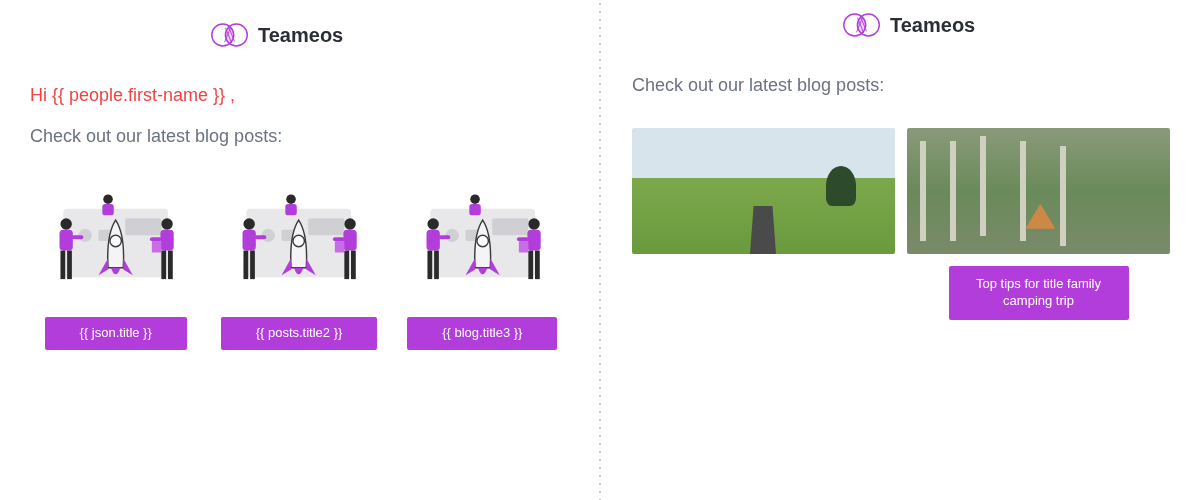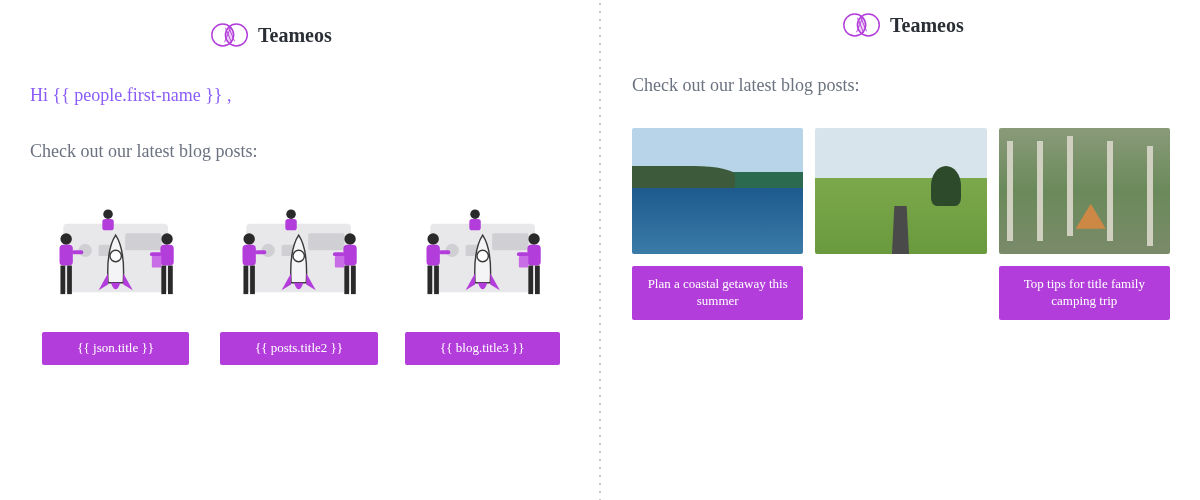--- a/index.html
+++ b/index.html
@@ -4,21 +4,21 @@
   <style>
     * { box-sizing: border-box; margin: 0; padding: 0; }
     body {
       font-family: -apple-system, BlinkMacSystemFont, 'Segoe UI', Helvetica, Arial, sans-serif;
       background: #fff;
       width: 1200px;
       height: 500px;
       overflow: hidden;
       position: relative;
     }
-    .container { display: flex; height: 100%; font-family: Liberation Serif, serif; }
+    .container { display: flex; height: 100%; }
     .panel {
       flex: 1;
       padding: 20px 30px 0 30px;
       position: relative;
     }
     .divider {
       width: 4px;
       background-image: radial-gradient(circle, #c7c7c7 1.5px, transparent 1.5px);
       background-size: 4px 8px;
       background-repeat: repeat-y;
@@ -38,22 +38,22 @@
       position: relative;
     }
     .logo-mark svg { width: 100%; height: 100%; }
     .logo-text {
       font-size: 20px;
       font-weight: 700;
       color: #2a2e35;
     }
     .greeting {
       font-size: 18px;
-      color: #8b5cf6;
-      margin-bottom: 35px;
+      color: #ef4444;
+      margin-bottom: 20px;
     }
     .intro {
       font-size: 18px;
       color: #6b7280;
       margin-bottom: 32px;
     }
     .cards {
       display: flex;
       gap: 12px;
       justify-content: flex-start;
@@ -231,26 +231,20 @@
           <line x1="20" y1="5" x2="27" y2="22" stroke="#b23ddb" stroke-width="1"></line>
           <line x1="23" y1="6" x2="16" y2="23" stroke="#b23ddb" stroke-width="1"></line>
         </svg>
       </span>
       <span class="logo-text">Teameos</span>
     </div>
     <p class="intro">Check out our latest blog posts:</p>
     <div class="cards">
       <div class="card">
         <div class="card-image">
-            <div class="photo coast"></div>
-          </div>
-        <div class="card-btn">Plan a coastal getaway this summer</div>
-      </div>
-      <div class="card">
-        <div class="card-image">
             <div class="photo country"></div>
           </div>
       </div>
       <div class="card">
         <div class="card-image">
             <div class="photo camping"></div>
           </div>
         <div class="card-btn">Top tips for title family camping trip</div>
       </div>
     </div>

